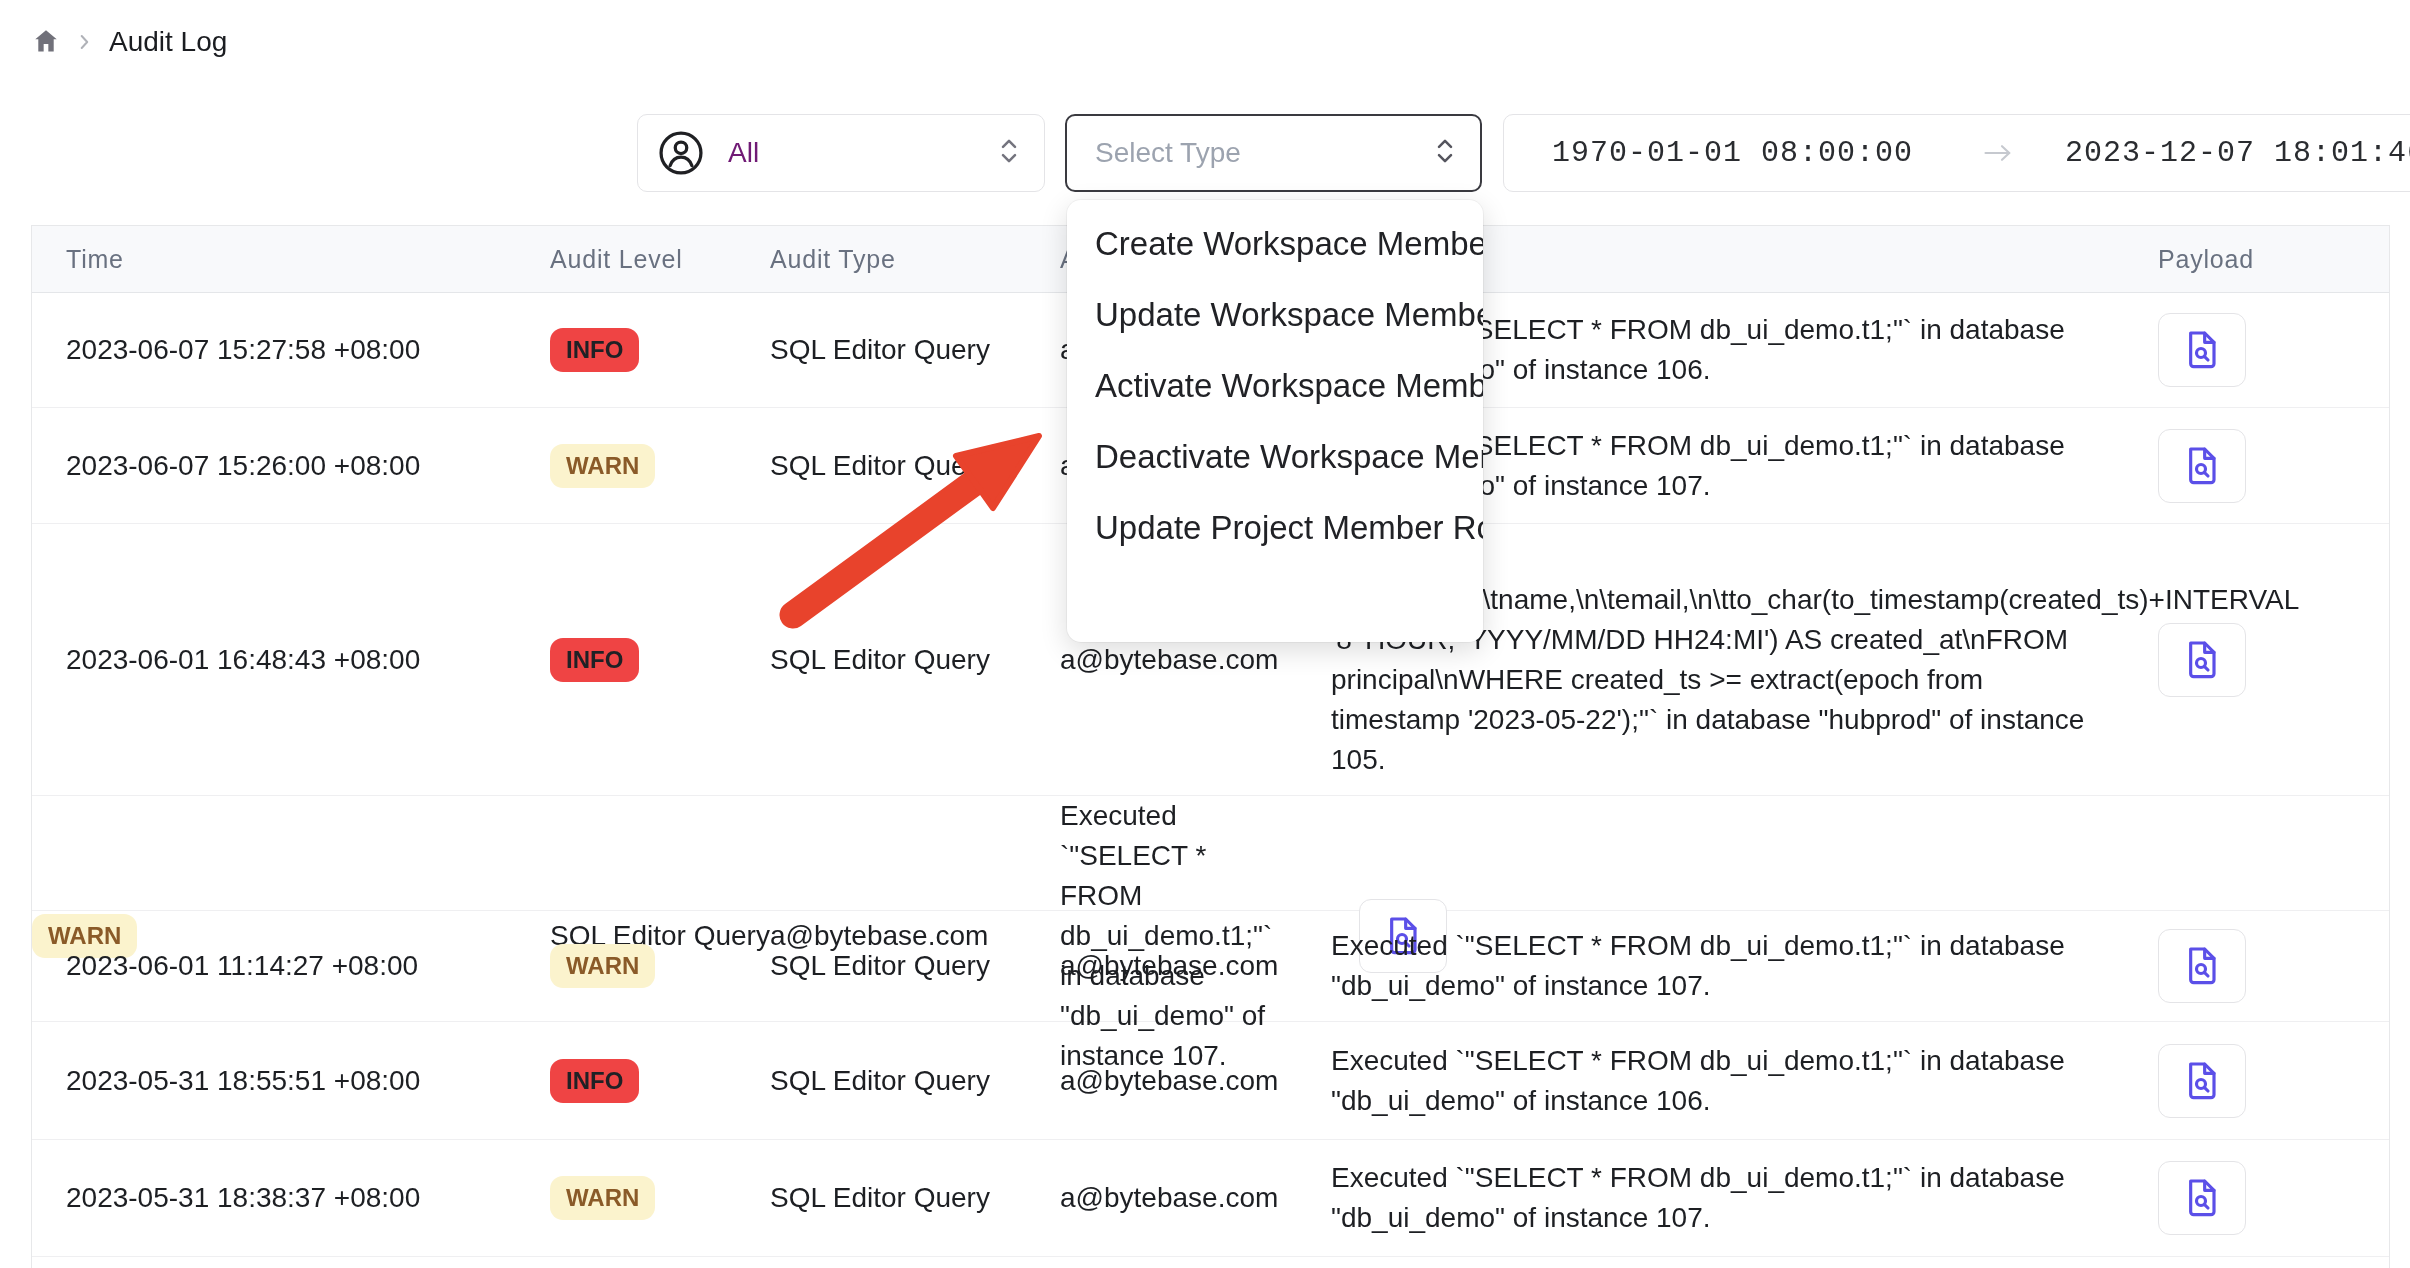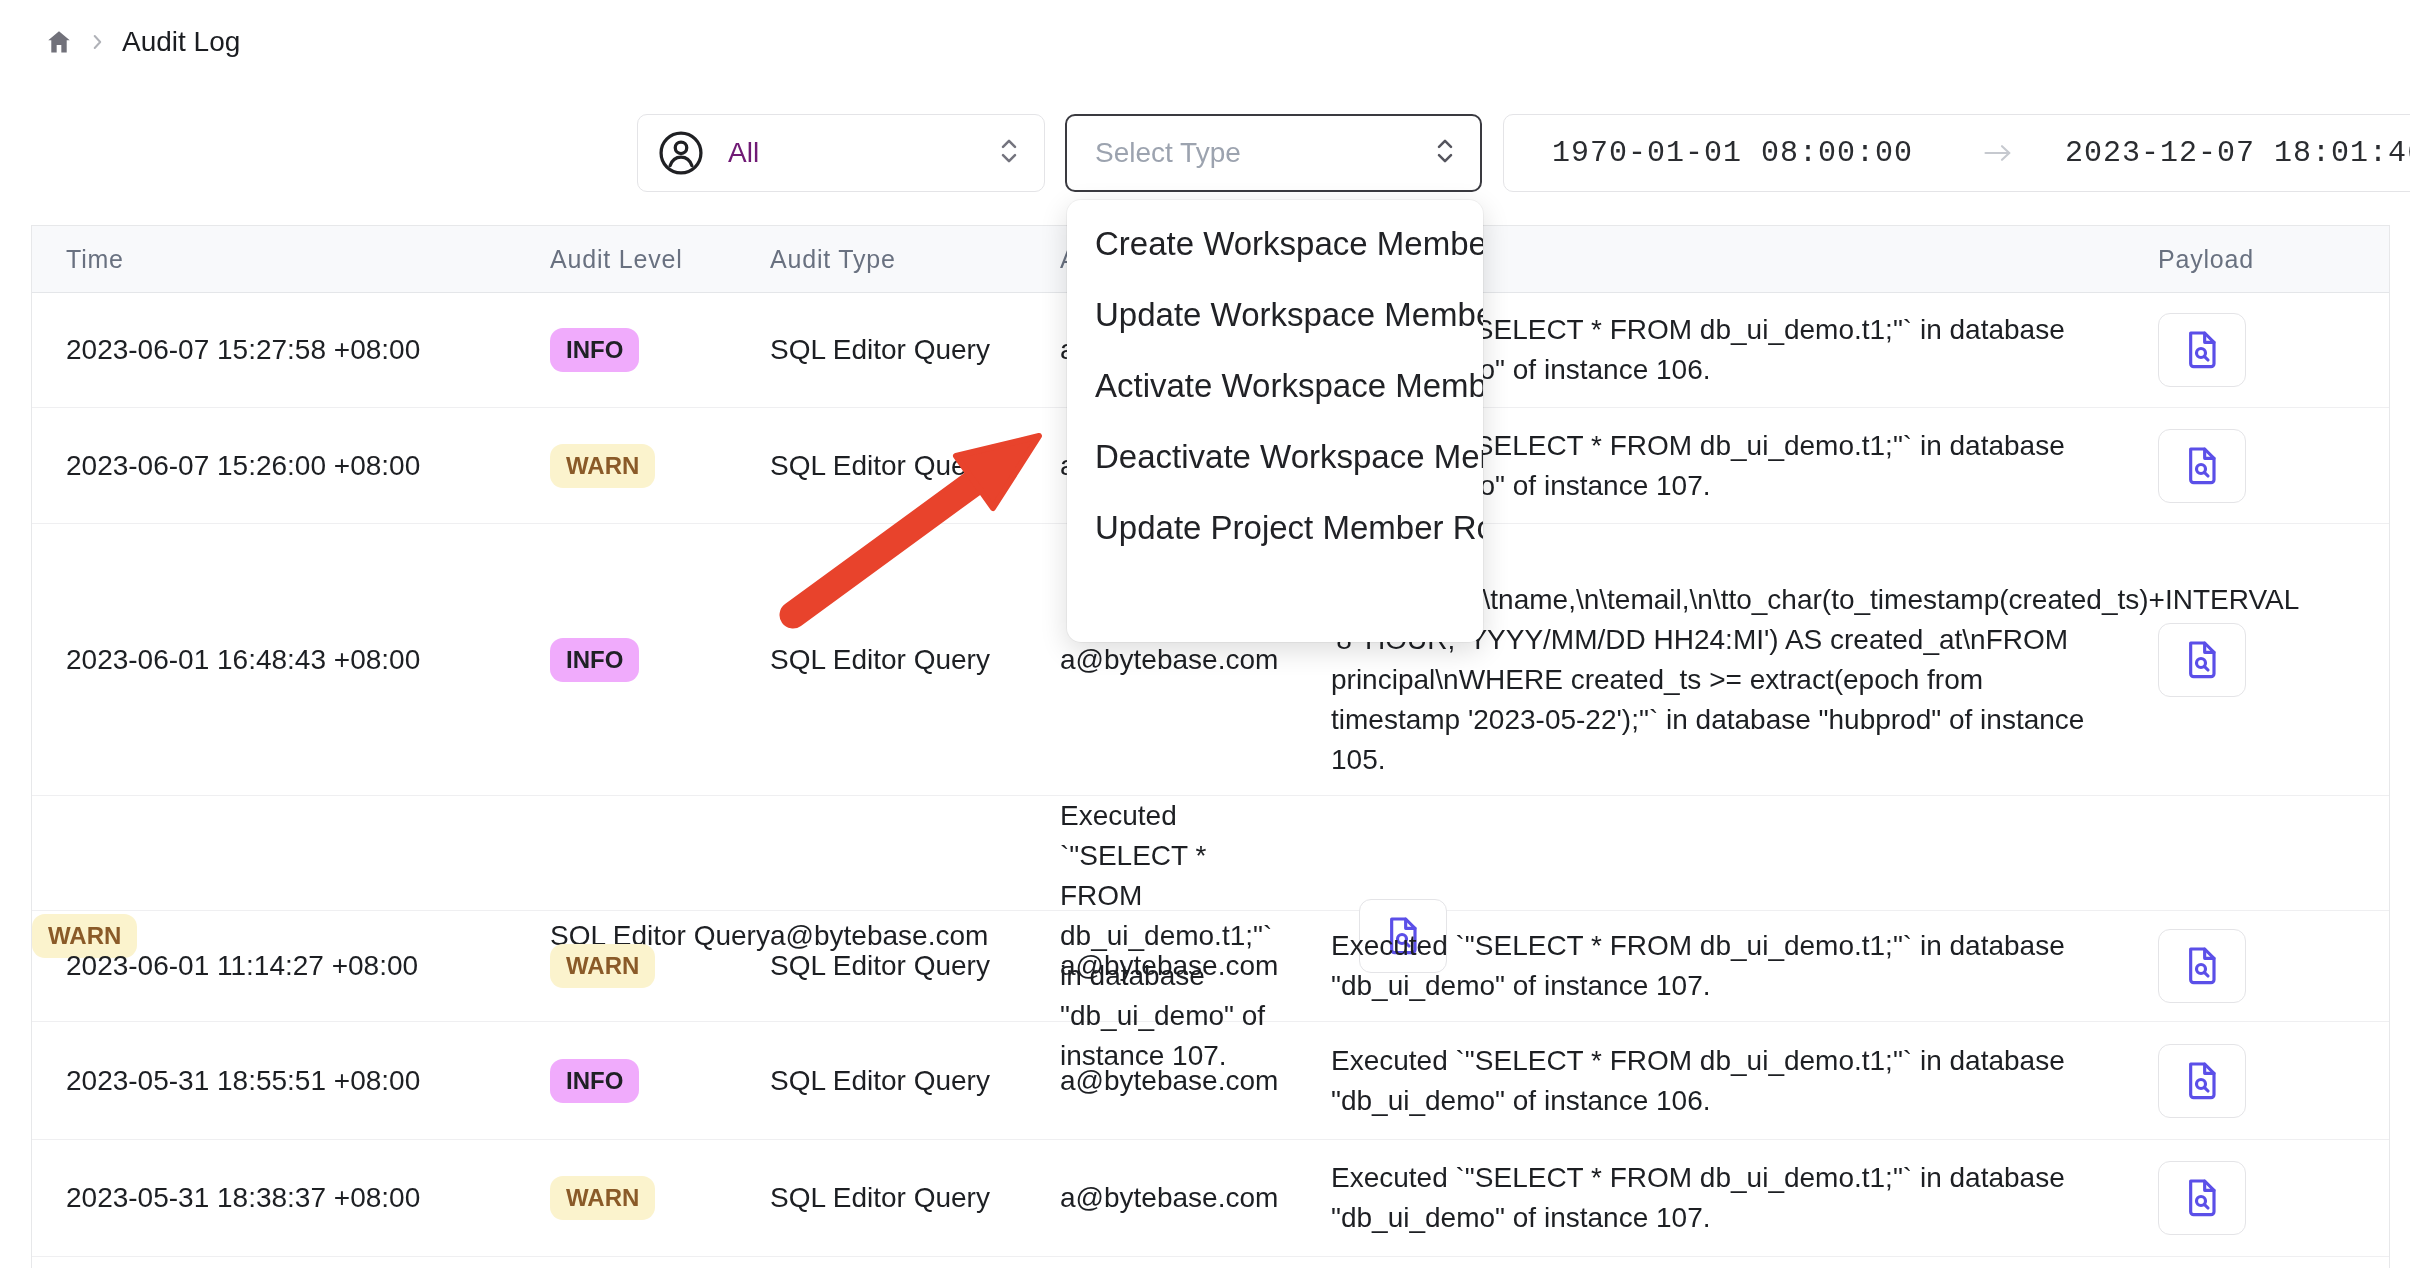--- a/index.html
+++ b/index.html
@@ -1,20 +1,20 @@
 <!DOCTYPE html>
 <html><head>
 <meta charset="utf-8">
 <style>
   * { margin:0; padding:0; box-sizing:border-box; }
   html,body { width:2410px; height:1268px; overflow:hidden; background:#fff;
     font-family:"Liberation Sans","DejaVu Sans",sans-serif; color:#1d1f23; }
 
   
-  .breadcrumb { position:absolute; left:44px; top:26px; display:flex; align-items:center; }
+  .breadcrumb { position:absolute; left:31px; top:26px; display:flex; }
   .bc-home { width:30px; height:30px; display:flex; align-items:center; justify-content:center; cursor:pointer; }
   .bc-sep { margin:0 14px 0 12px; display:flex; align-items:center; }
   .bc-title { font-size:28px; font-weight:500; color:#1b1d21; }
 
   
   .fbox { position:absolute; top:114px; height:78px; background:#fff; border:1.5px solid #e4e4e7;
           border-radius:10px; display:flex; align-items:center; }
   .fbox-actor { left:637px; width:408px; padding-left:20px; cursor:pointer; }
   .fbox-type  { left:1065px; width:417px; border:2px solid #3a3a40; padding-left:28px; cursor:pointer; }
   .fbox-date  { left:1503px; width:1026px; padding-left:48px; cursor:pointer;font-family:Liberation Mono, monospace; }
@@ -36,21 +36,21 @@
   .audit-table { position:absolute; left:31px; top:225px; width:2359px; height:1100px;
                  border:1px solid #e7e8ea; border-bottom:none; background:#fff; }
   .tgrid { display:grid; grid-template-columns:518px 220px 290px 271px 799px auto; align-items:center; }
   .thead { height:67px; background:#f8f9fb; border-bottom:1px solid #e4e6e9; }
   .thead div { font-size:25px; font-weight:500; letter-spacing:0.8px; color:#697180; white-space:nowrap; overflow:hidden; }
   .row { border-bottom:1px solid #efeff1; }
   .c-time { padding-left:34px; font-size:28px; white-space:nowrap; }
   .c-type, .c-actor { font-size:28px; white-space:nowrap; overflow:hidden; }
   .c-comment { font-size:28px; line-height:40px; padding-right:44px; color:#1d1f23; }
   .badge { display:inline-block; font-size:24px; font-weight:700; border-radius:13px; padding:8px 16px; }
-  .badge-info { background:#f0abfc; color:#1f2125; }
+  .badge-info { background:#ef4444; color:#1f2125; }
   .badge-warn { background:#fbf3cd; color:#8a5a28; }
   .payload-btn { margin-left:28px; width:88px; height:74px; background:#fff; border:1.5px solid #e4e4e7;
                  border-radius:12px; display:flex; align-items:center; justify-content:center; cursor:pointer; }
   .h1{height:115px}.h2{height:116px}.h3{height:272px}.h4{height:115px}.h5{height:111px}.h6{height:118px}.h7{height:117px}
 
   
   .red-arrow { position:absolute; left:763px; top:420px; z-index:30; pointer-events:none; }
 </style>
 </head>
 <body>

